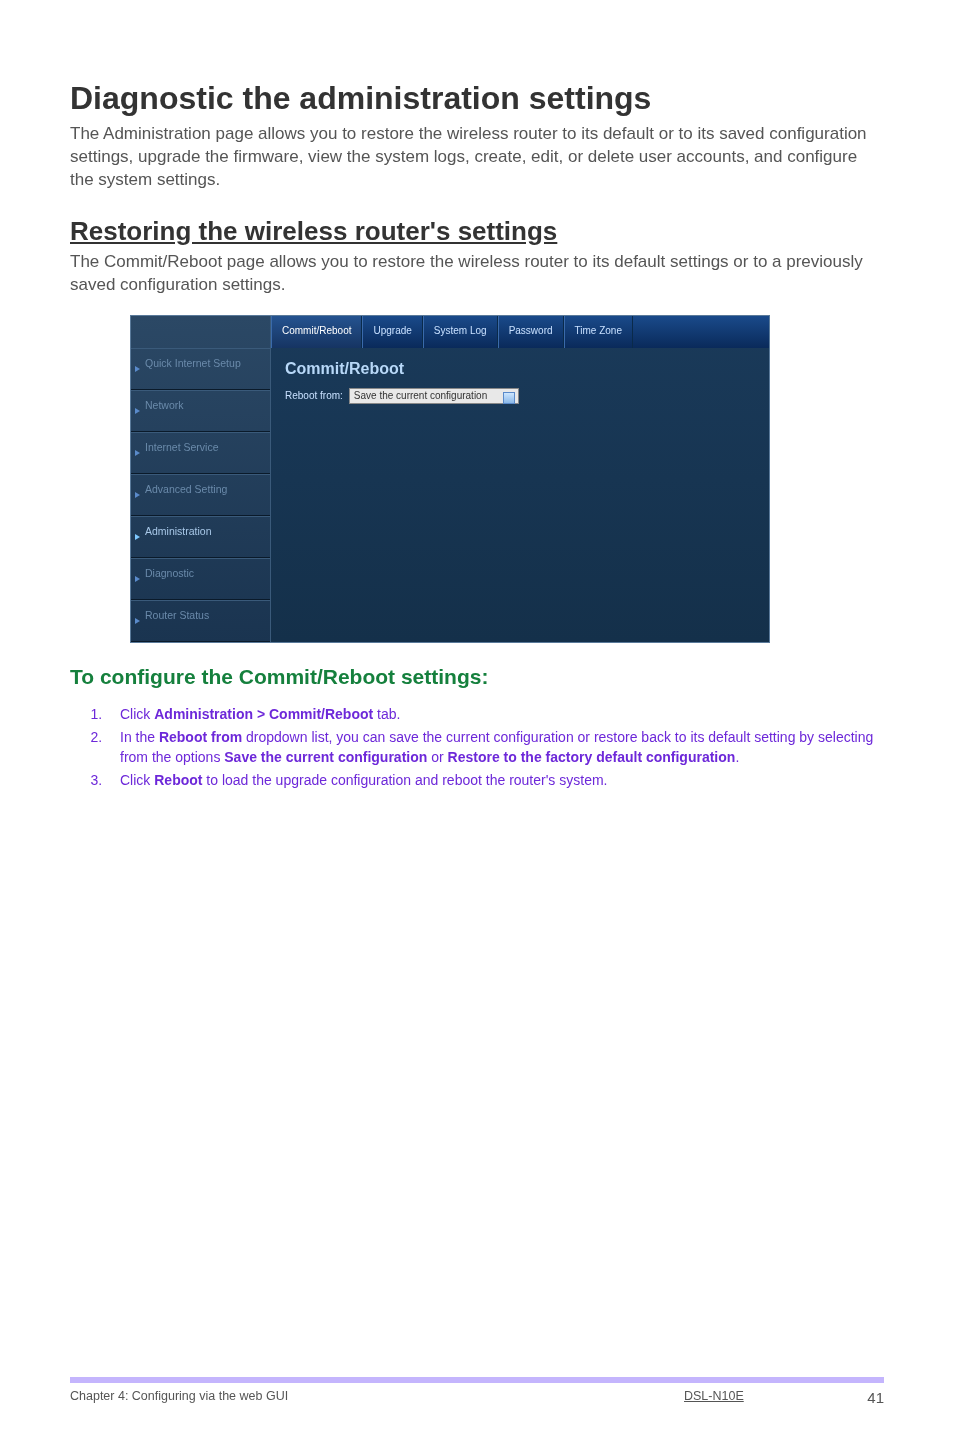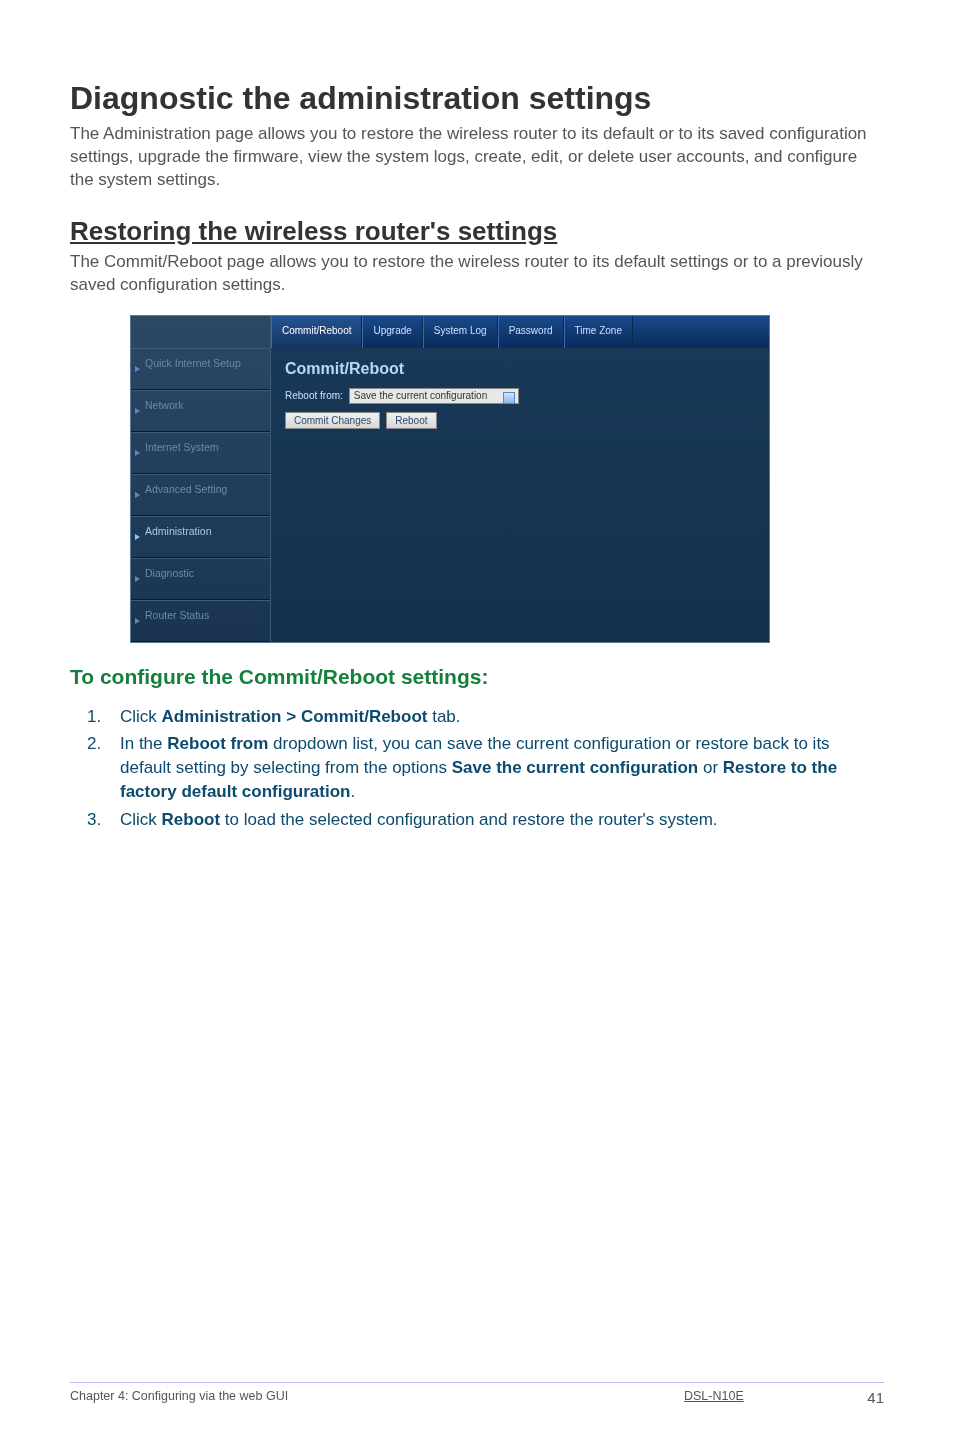--- a/index.html
+++ b/index.html
@@ -110,21 +110,21 @@
     font-weight: bold;
     margin-bottom: 10px;
   }
   .panel-desc {
     color: #a0c0e0;
     font-size: 10px;
     margin-bottom: 16px;
     line-height: 1.3;
   }
   .form-row {
-    margin-bottom: 8px;
+    margin-bottom: 24px;
     display: flex;
     align-items: center;
     gap: 6px;
   }
   .form-label {
     color: #c8e0ff;
     font-size: 10px;
   }
   .dropdown {
     background: #e8e8e8;
@@ -157,34 +157,34 @@
   }
   .instr-heading {
     font-size: 21px;
     font-weight: bold;
     color: #15803d;
     margin-bottom: 16px;
   }
   ol.steps {
     list-style: decimal;
     padding-left: 36px;
-    font-size: 17px;
-    color: #0c4a6e;
+    font-size: 14px;
+    color: #6d28d9;
     line-height: 1.4;
   }
   ol.steps li {
     padding-left: 14px;
     margin-bottom: 4px;
   }
   .footer {
     position: absolute;
     bottom: 32px;
     left: 70px;
     right: 70px;
-    border-top: 1px solid #c4b5fd;
+    border-top: 6px solid #c4b5fd;
     padding-top: 6px;
     display: flex;
     font-size: 12.5px;
     color: #555;
   }
   .footer-left { flex: 1; }
   .footer-mid { width: 140px; text-align: left; text-decoration: underline; }
   .footer-right { width: 60px; text-align: right; font-size: 15px; }
 </style>
 </head>
@@ -195,59 +195,55 @@
 
 <h2>Restoring the wireless router's settings</h2>
 <p class="sub-intro">The Commit/Reboot page allows you to restore the wireless router to its default settings or to a previously saved configuration settings.</p>
 
 <div class="screenshot-wrap">
   <div class="screenshot">
     <div class="sidebar">
       <div class="sidebar-spacer"></div>
       <div class="side-item">Quick Internet Setup</div>
       <div class="side-item">Network</div>
-      <div class="side-item">Internet System</div>
+      <div class="side-item">Internet Service</div>
       <div class="side-item">Advanced Setting</div>
       <div class="side-item active">Administration</div>
       <div class="side-item">Diagnostic</div>
       <div class="side-item">Router Status</div>
     </div>
     <div class="main-panel">
       <div class="tabs">
         <div class="tab active">Commit/Reboot</div>
         <div class="tab">Upgrade</div>
         <div class="tab">System Log</div>
         <div class="tab">Password</div>
         <div class="tab">Time Zone</div>
       </div>
       <div class="content-panel">
         <div class="panel-title">Commit/Reboot</div>
         <div class="form-row">
           <span class="form-label">Reboot from:</span>
           <span class="dropdown">Save the current configuration</span>
         </div>
-        <div class="btn-row">
-          <span class="gui-btn">Commit Changes</span>
-          <span class="gui-btn">Reboot</span>
-        </div>
       </div>
     </div>
   </div>
 </div>
 
 <p class="instr-heading">To configure the Commit/Reboot settings:</p>
 <ol class="steps">
   <li>
     <span>Click </span><b>Administration &gt; Commit/Reboot</b><span> tab.</span>
   </li>
   <li>
     <span>In the </span><b>Reboot from</b><span> dropdown list, you can save the current configuration or restore back to its default setting by selecting from the options </span><b>Save the current configuration</b><span> or </span><b>Restore to the factory default configuration</b><span>.</span>
   </li>
   <li>
-    <span>Click </span><b>Reboot</b><span> to load the selected configuration and restore the router's system.</span>
+    <span>Click </span><b>Reboot</b><span> to load the upgrade configuration and reboot the router's system.</span>
   </li>
 </ol>
 
 <div class="footer">
   <span class="footer-left">Chapter 4: Configuring via the web GUI</span>
   <span class="footer-mid">DSL-N10E</span>
   <span class="footer-right">41</span>
 </div>
 
 </body></html>

